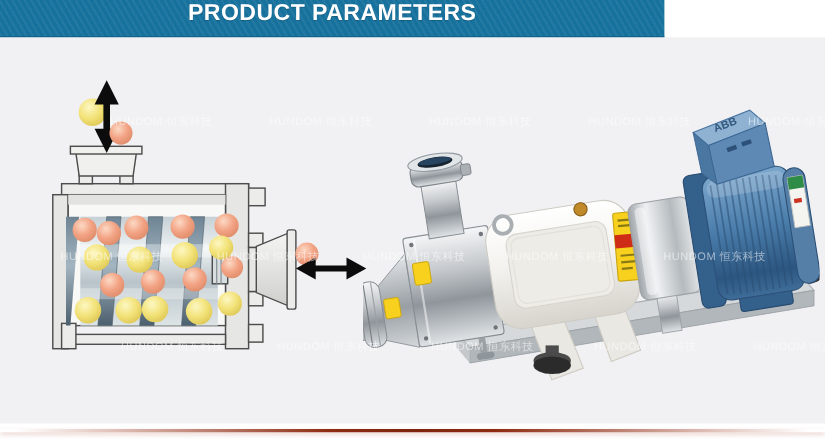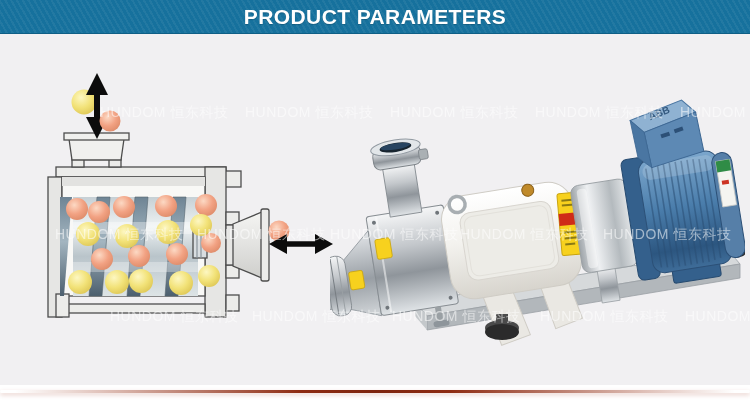--- a/index.html
+++ b/index.html
@@ -2,26 +2,26 @@
 <html><head>
 <meta charset="utf-8">
 <style>
   html,body{margin:0;padding:0;background:#ffffff;}
   #stage{
     position:relative;width:750px;height:401px;overflow:hidden;
     font-family:"Liberation Sans", sans-serif;background:#ffffff;
   }
   
   .banner{
-    position:absolute;left:0;top:0;width:750px;height:33px;
+    position:absolute;left:0;top:0;width:604px;height:33px;
     background:
       repeating-linear-gradient(60deg, rgba(255,255,255,.055) 0 2px, rgba(0,0,0,0) 2px 5px),
       #16719d;
     border-bottom:1px solid #0f5f86;
-    display:flex;align-items:center;justify-content:center;
+    display:flex;align-items:flex-start;justify-content:center;
   }
   .banner-title{
     color:#ffffff;font-size:21px;font-weight:bold;letter-spacing:.4px;
     text-shadow:0 1px 1px rgba(0,0,0,.18);
   }
   
   .body-area{
     position:absolute;left:0;top:34px;width:750px;height:351px;
     background:#f1f0f2;
   }
@@ -30,21 +30,21 @@
     position:absolute;left:0;top:390px;width:750px;height:3px;
     background:linear-gradient(90deg,
       rgba(142,43,18,0) 2%, rgba(164,74,50,.35) 14%,
       #8e2b12 40%, #7e250f 50%, #8e2b12 60%,
       rgba(164,74,50,.35) 86%, rgba(142,43,18,0) 98%);
     box-shadow:0 2px 4px rgba(160,60,35,.25);
     border-radius:2px;
   }
   
   .wm{
-    position:absolute;font-size:14px;letter-spacing:.5px;white-space:nowrap;
+    position:absolute;font-size:10px;letter-spacing:.5px;white-space:nowrap;
     color:rgba(255,255,255,.55);pointer-events:none;
   }
   
   .diagram-svg{position:absolute;left:28px;top:58px;}
   .photo-svg{position:absolute;left:330px;top:92px;}
   .ball-y{fill:url(#gBallY);}
   .ball-o{fill:url(#gBallO);}
   .outline{stroke:#4d4d4d;stroke-width:1.3;}
   .fin{stroke:#2a4e74;stroke-width:1.6;opacity:.55;}
 </style>

